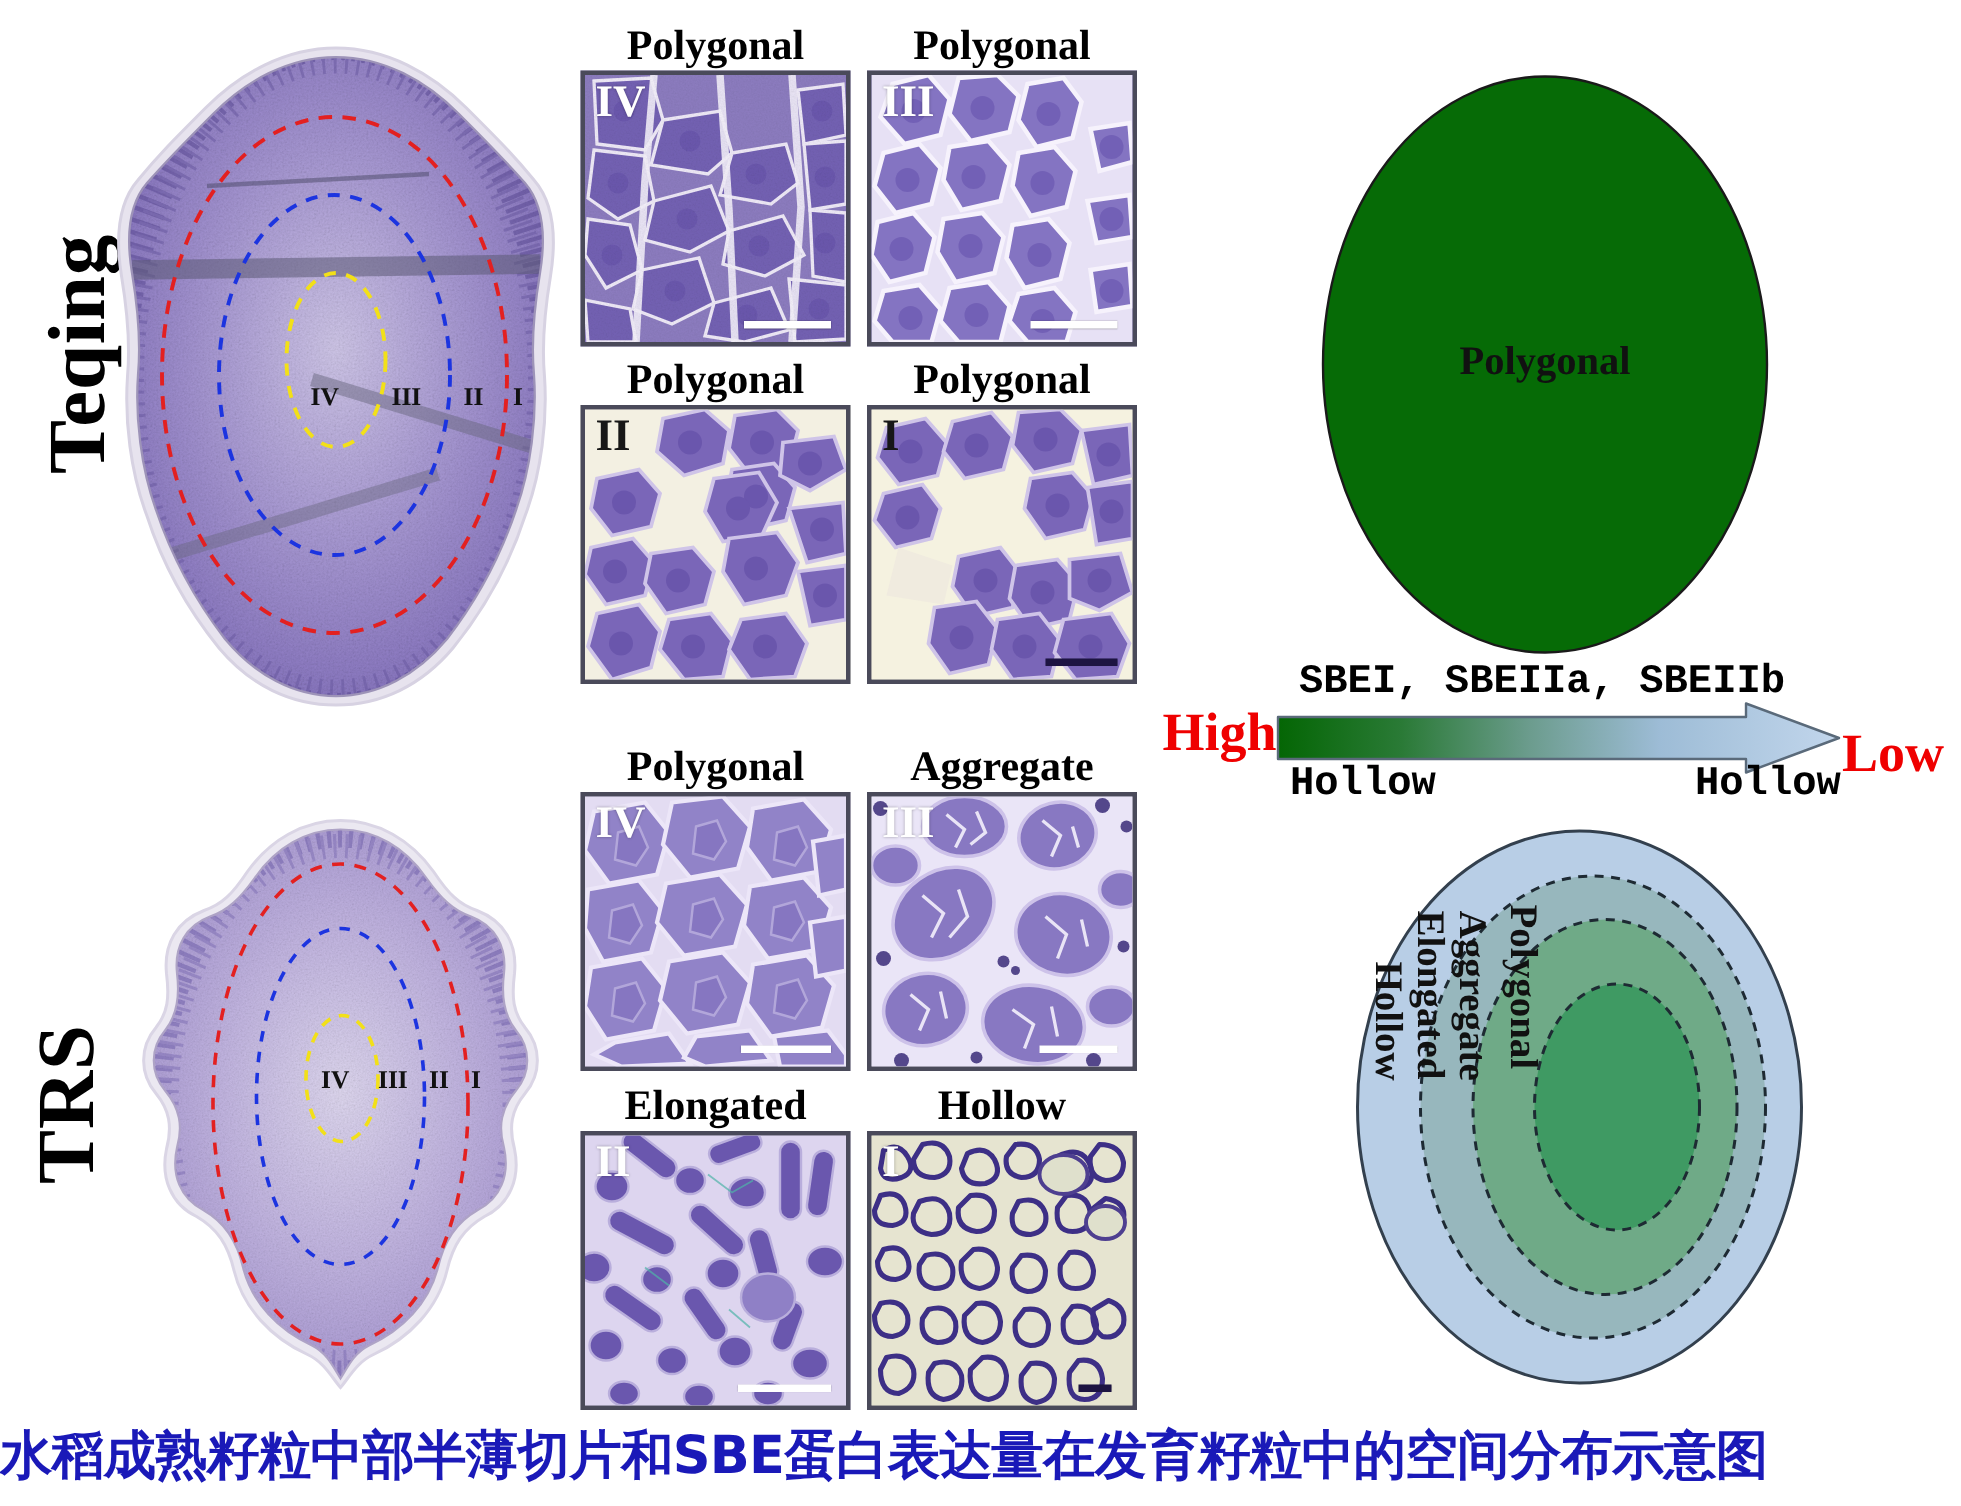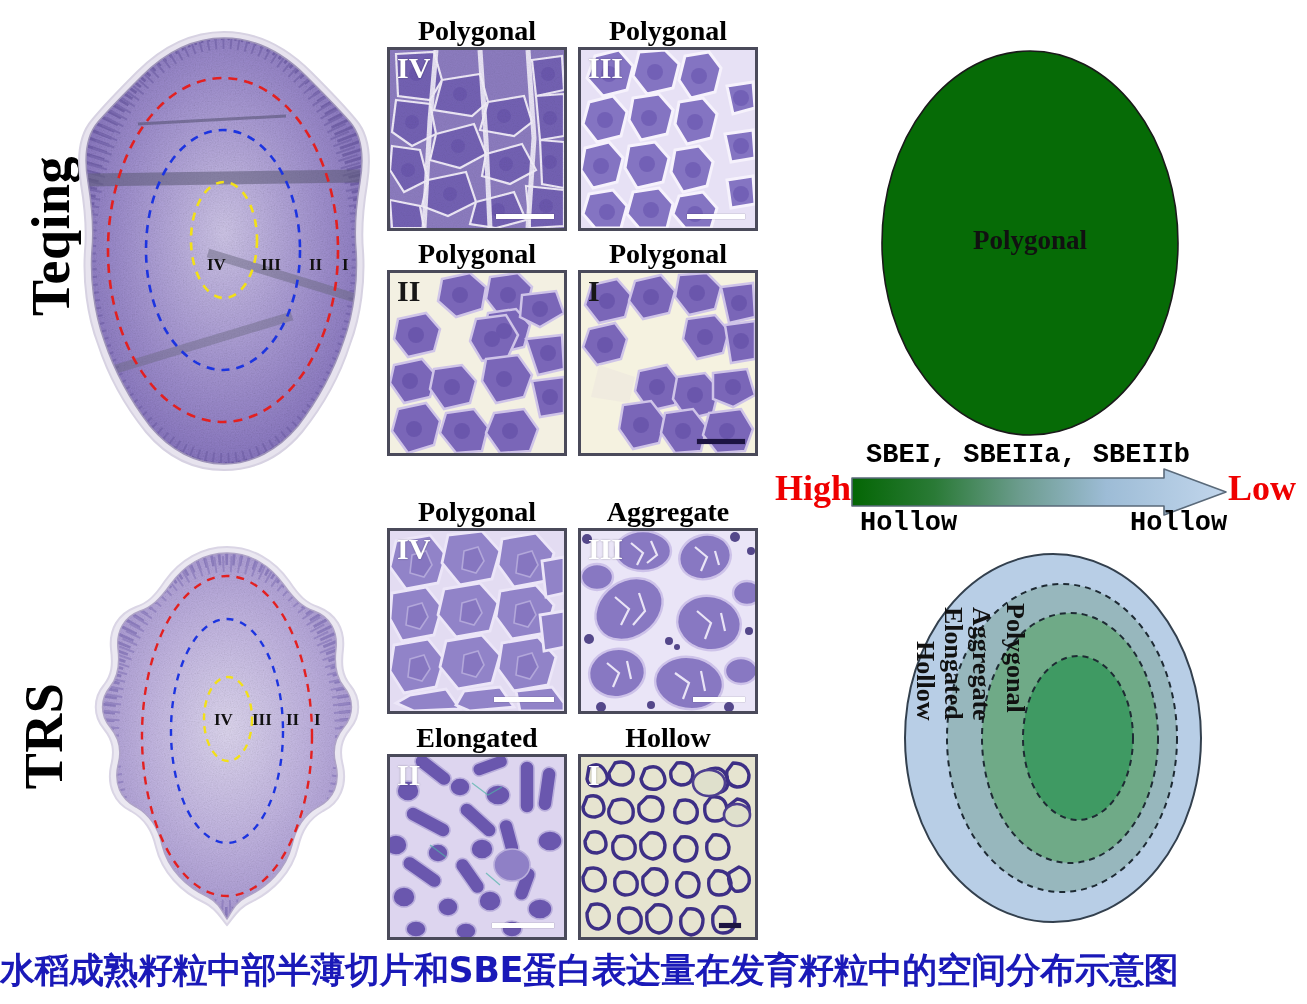--- a/index.html
+++ b/index.html
@@ -120,21 +120,21 @@
   #outer-label { font-size: 27px; left: 1130px; top: 508px; }
   .gradient-endpoint {
     position: absolute;
     font-family: "Liberation Serif", "DejaVu Serif", serif;
     font-weight: bold;
     font-size: 36px;
     color: #ef0000;
     white-space: nowrap;
   }
   #high-label { left: 775px; top: 467px; }
-  #low-label  { left: 1228px; top: 467px; }
+  #low-label  { left: 1228px; top: 481px; }
 
   .nested-label {
     position: absolute;
     font-family: "Liberation Serif", "DejaVu Serif", serif;
     font-weight: bold;
     color: #111111;
     white-space: nowrap;
     transform-origin: center center;
     transform: rotate(90deg);
   }

